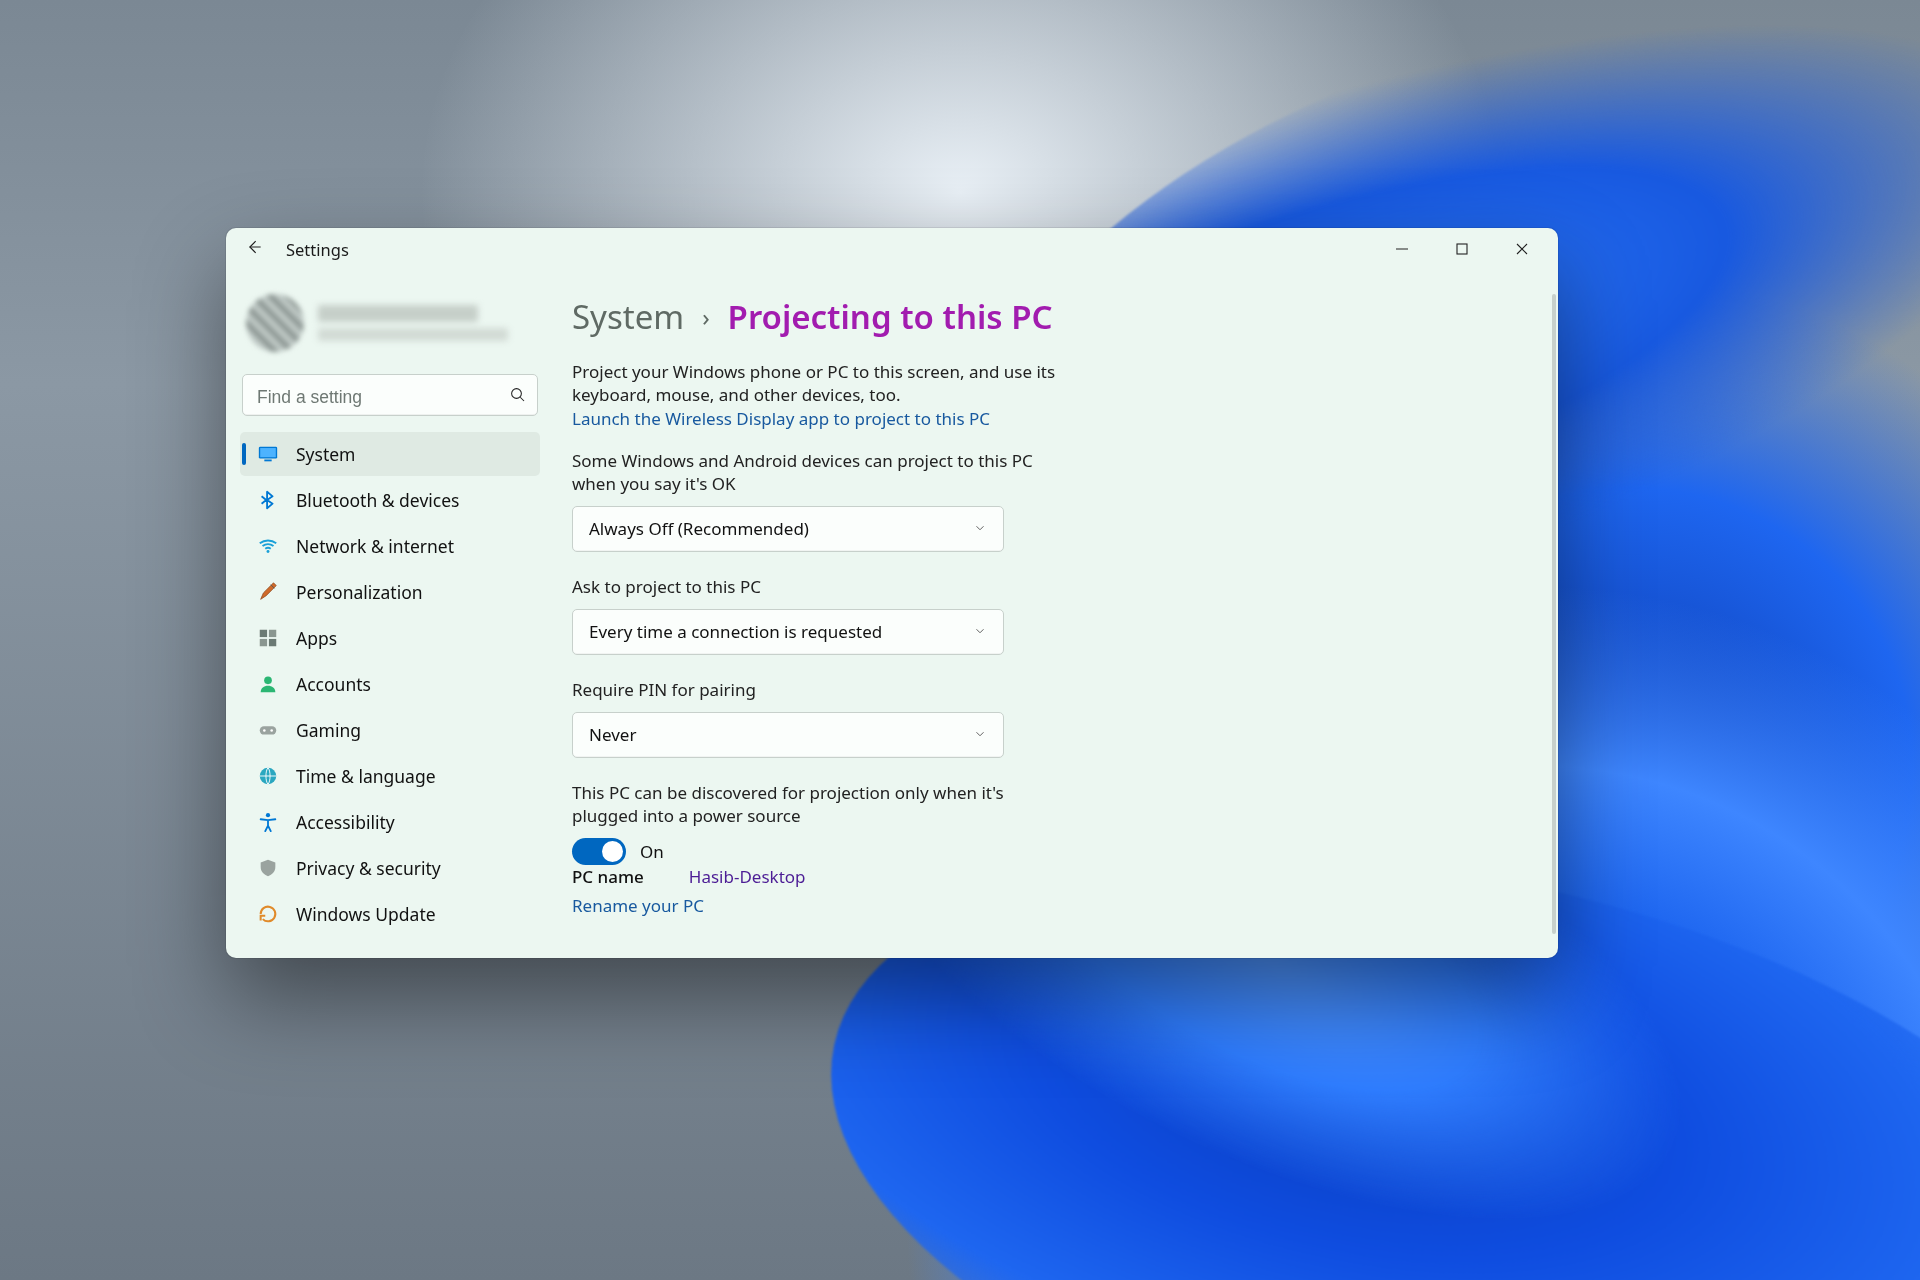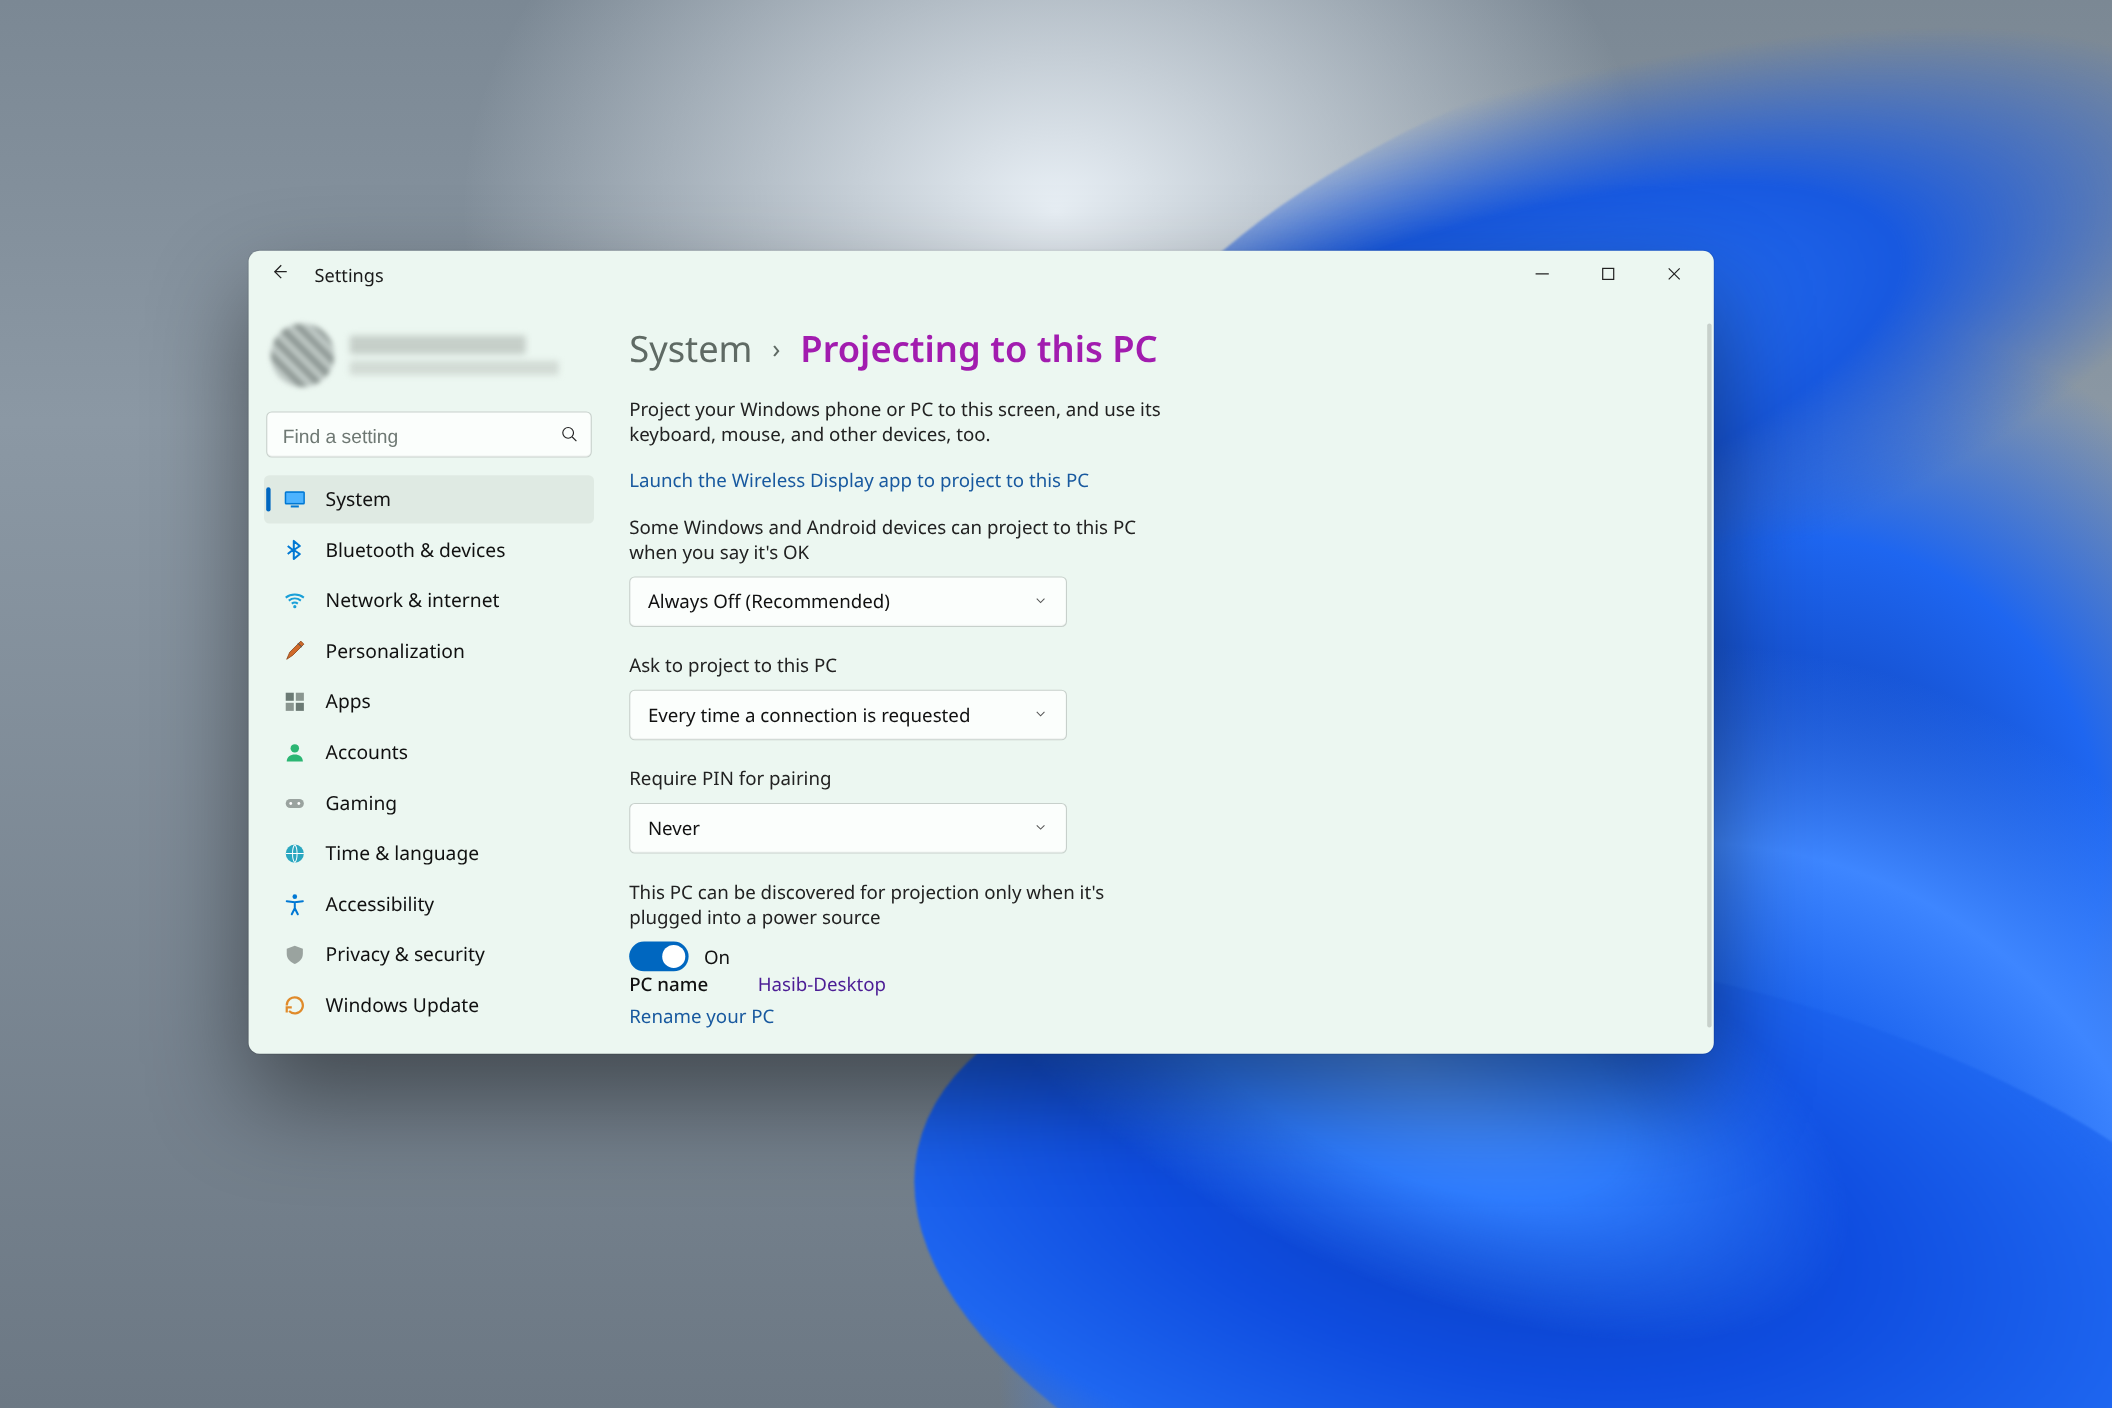--- a/index.html
+++ b/index.html
@@ -91,26 +91,26 @@
   }
   .nav-icon { width: 24px; height: 24px; display: flex; align-items: center; justify-content: center; }
   .nav-icon svg { width: 22px; height: 22px; }
 
   .content { flex: 1; padding: 18px 24px 10px 20px; overflow: hidden; position: relative; }
   .breadcrumb { display: flex; align-items: center; gap: 18px; font-size: 33px; margin-bottom: 22px; margin-top: 6px;}
   .breadcrumb .seg1 { color: #5f6a64; }
   .breadcrumb .chev { color: #5f6a64; font-size: 24px; }
   .breadcrumb .seg2 { font-weight: 650; color: #a21caf; }
 
-  .desc { font-size: 17px; color: #222; max-width: 490px; line-height: 1.35; margin-bottom: 18px;}
+  .desc { font-size: 17px; color: #222; max-width: 490px; line-height: 1.35; }
   .link { color: #18599f; font-size: 17px; display: inline-block; margin-bottom: 20px; }
 
   .setting-label { font-size: 17px; color: #222; max-width: 470px; line-height: 1.35; margin-bottom: 10px; }
   .dropdown {
-    width: 398px; height: 46px; background: #fbfefc; border: 1px solid #c7d0cb;
+    width: 432px; height: 46px; background: #fbfefc; border: 1px solid #c7d0cb;
     border-radius: 5px; display: flex; align-items: center; justify-content: space-between;
     padding: 0 16px; font-size: 17px; color: #111; margin-bottom: 24px;
     box-shadow: inset 0 -1px 0 rgba(0,0,0,0.04);
   }
   .dropdown .chev { color: #555; }
 
   .toggle-row { display: flex; align-items: center; gap: 14px; margin-top: 6px; }
   .toggle {
     width: 54px; height: 27px; border-radius: 20px; background: #0067c0;
     position: relative;

